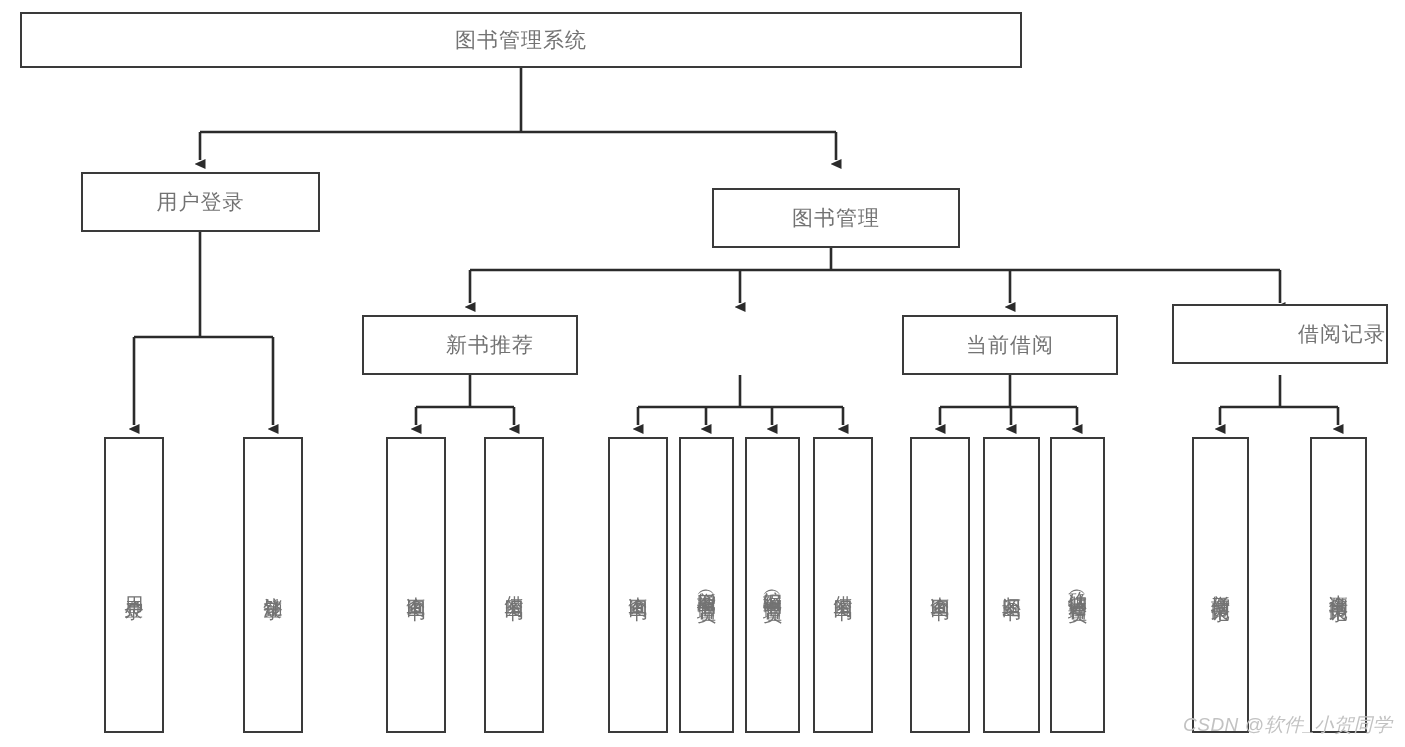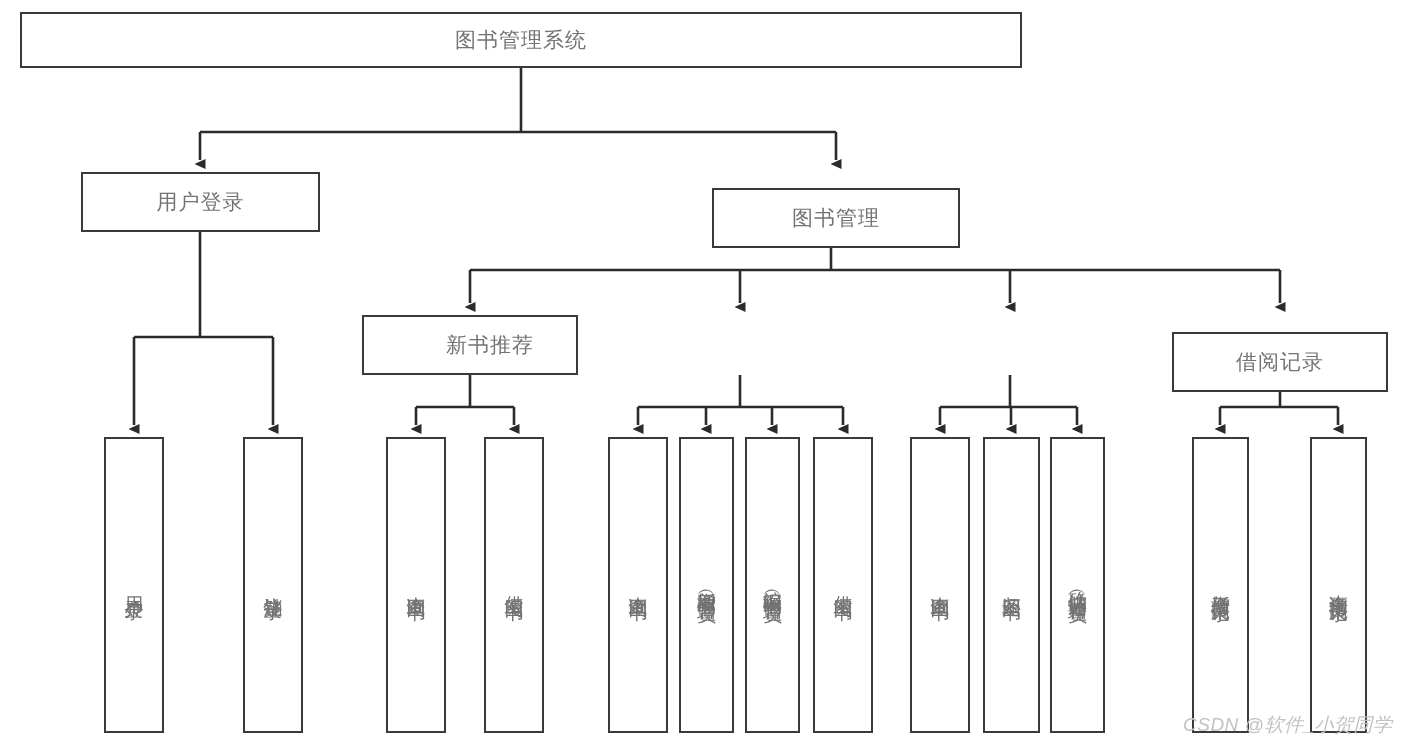--- a/index.html
+++ b/index.html
@@ -125,21 +125,24 @@
   <div class="node h-node" id="l2-0" style="left: 81px; top: 172px; width: 239px; height: 60px;">
     <span>用户登录</span>
   </div>
   <div class="node h-node" id="l2-1" style="left: 712px; top: 172px; width: 248px; height: 60px; margin-top: 16px;">
     <span>图书管理</span>
   </div>
 
   <div class="node h-node" id="l3-0" style="left: 362px; top: 315px; width: 216px; height: 60px; padding-left: 40px;">
     <span>新书推荐</span>
   </div>
-  <div class="node h-node" id="l3-3" style="left: 1172px; top: 332px; width: 216px; height: 60px;">
+  <div class="node h-node" id="l3-2" style="left: 902px; top: 315px; width: 216px; height: 60px;">
+    <span>当前借阅</span>
+  </div>
+  <div class="node h-node" id="l3-3" style="left: 1172px; top: 304px; width: 216px; height: 60px; justify-content: flex-end;">
     <span>借阅记录</span>
   </div>
 
   <div class="node leaf" id="leaf-0" style="left: 104px; top: 437px; width: 60px; height: 296px;">
     <span class="vtext">用户登录</span>
   </div>
   <div class="node leaf" id="leaf-1" style="left: 243px; top: 437px; width: 60px; height: 296px;">
     <span class="vtext">注销登录</span>
   </div>
   <div class="node leaf" id="leaf-2" style="left: 386px; top: 437px; width: 60px; height: 296px;">

